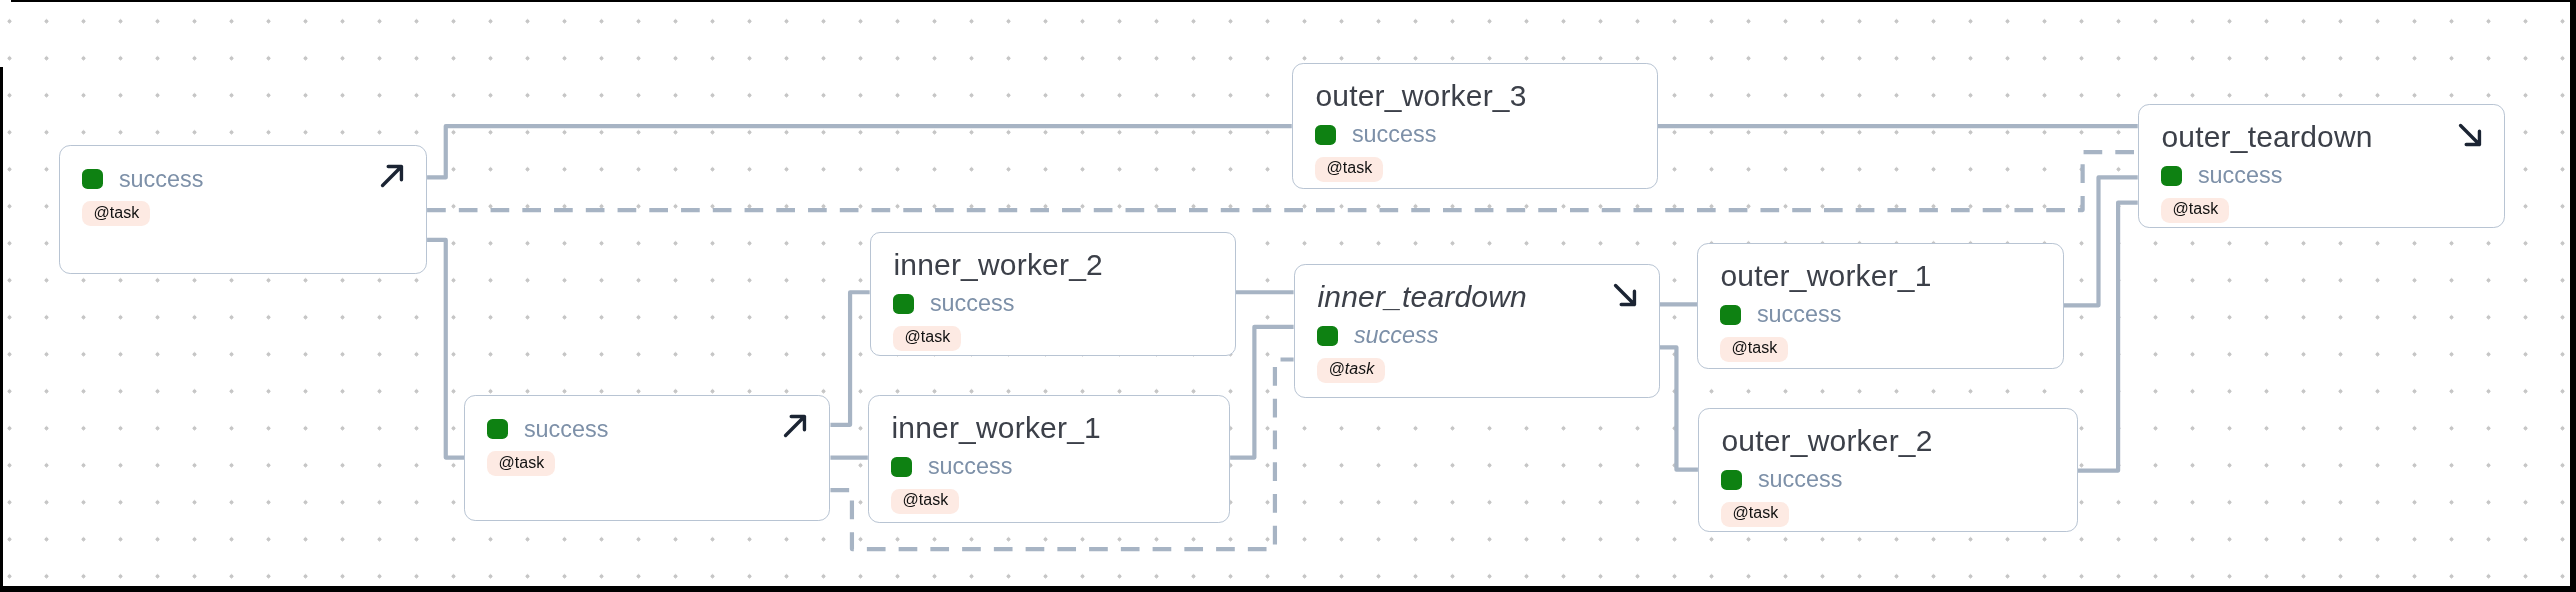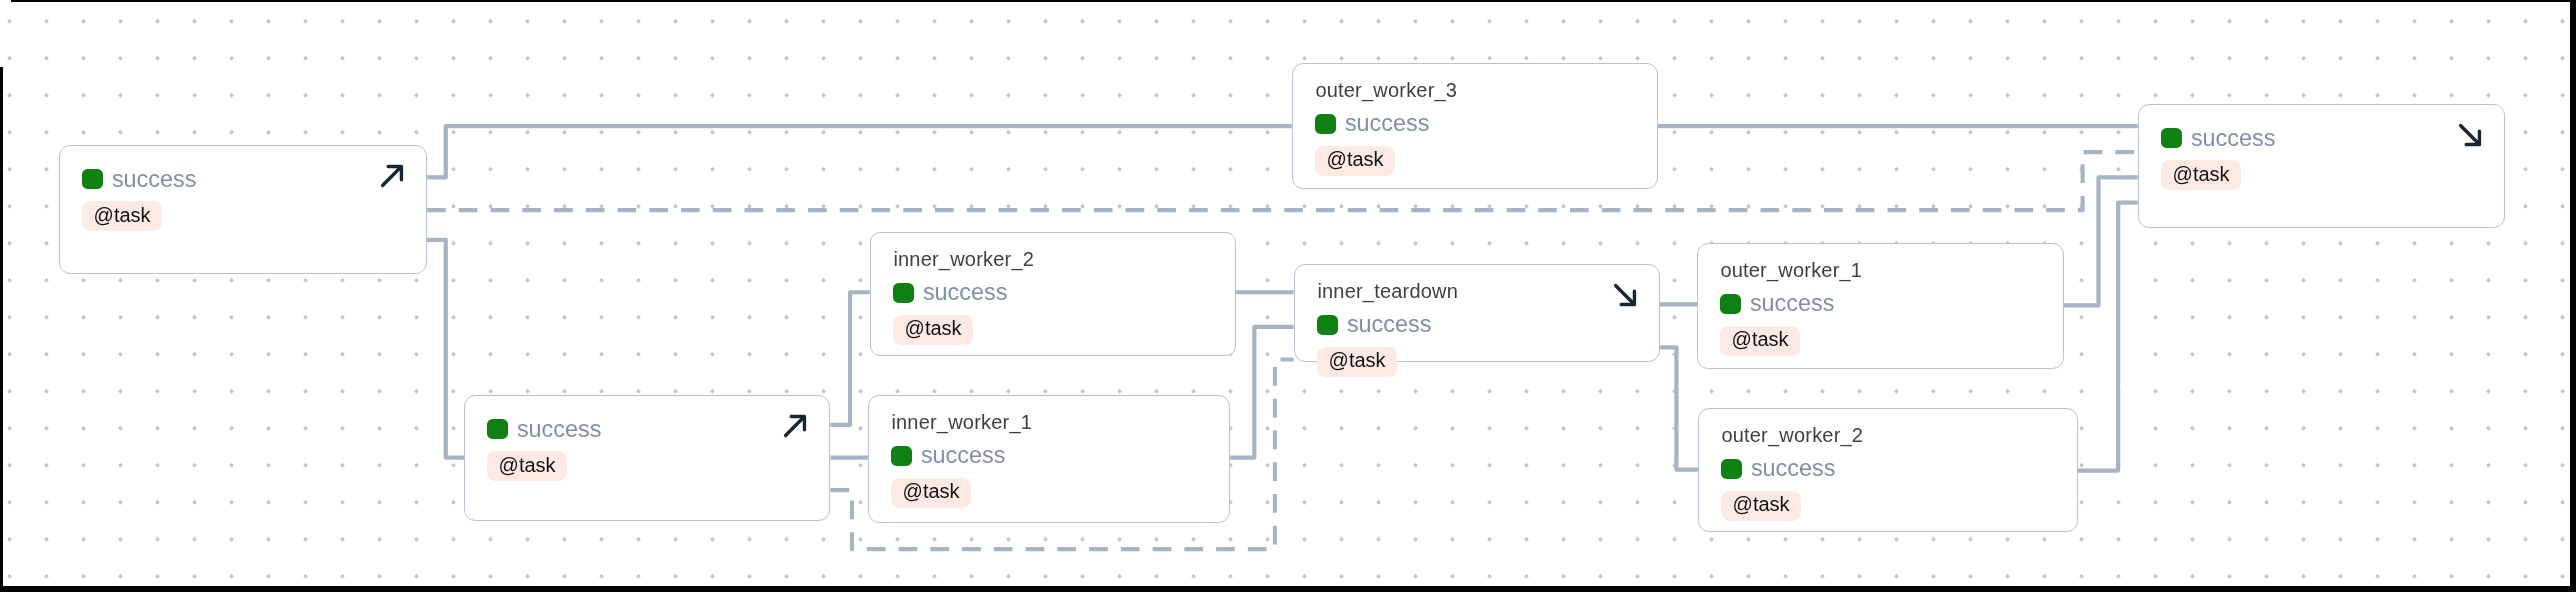--- a/index.html
+++ b/index.html
@@ -24,31 +24,31 @@
   .edge{fill:none;stroke:var(--edge,#a7b4c4);stroke-width:4.5;stroke-linejoin:round;}
   .edge.dashed{stroke-dasharray:20 14;}
 
   
   .node{
     position:absolute;z-index:10;background:#ffffff;
     border:1.9px solid var(--node_border,#b8c4d3);border-radius:11.2px;
     box-sizing:border-box;padding:11.2px 20.5px 11.2px 22.4px;cursor:pointer;
   }
   .node-title{
-    font-size:20px;font-weight:500;color:var(--title,#3c4049);
+    font-size:30px;font-weight:500;color:var(--title,#3c4049);
     margin-top:3.7px;letter-spacing:0.2px;white-space:nowrap;
   }
-  .node-status{display:flex;align-items:center;gap:9px;margin-top:8.4px;}
+  .node-status{display:flex;align-items:center;gap:16px;margin-top:8.4px;}
   .status-square{
     width:20.5px;height:20.5px;border-radius:5.6px;flex:0 0 auto;
     background:var(--status_green,#0e8112);
   }
   .status-text{font-size:23.4px;color:var(--status_text,#7d90a8);}
   .node-badge{
-    display:inline-block;margin-top:8.4px;font-size:20px;color:var(--badge_text,#111111);
+    display:inline-block;margin-top:8.4px;font-size:16px;color:var(--badge_text,#111111);
     background:var(--badge_bg,#fdeae3);border-radius:8.4px;padding:2.8px 11.2px 4.7px 11.2px;
   }
   .node-icon{position:absolute;right:17px;top:13px;width:34px;height:34px;}
   .node-icon svg{width:34px;height:34px;display:block;}
   .node-icon path{stroke:var(--icon,#1b2433);stroke-width:3.6;fill:none;stroke-linecap:round;stroke-linejoin:round;}
 </style>
 </head>
 <body style="--frame: #000000; --dot_color: #c6c6c6; --edge: #a7b4c4; --node_border: #b8c4d3; --title: #3c4049; --status_text: #7d90a8; --status_green: #0e8112; --badge_bg: #fdeae3; --badge_text: #111111; --icon: #1b2433;">
 
 <div class="canvas">
@@ -102,21 +102,21 @@
   </div>
     <div class="node" style="left: 868px; top: 395px; width: 362px; height: 128px;">
     <div class="node-title">inner_worker_1</div>
     <div class="node-status">
       <span class="status-square"></span>
       <span class="status-text">success</span>
     </div>
     <div class="node-badge">@task</div>
     
   </div>
-    <div class="node" style="left: 1294px; top: 264px; width: 366px; height: 98px;">
+    <div class="node" style="left: 1294px; top: 264px; width: 366px; height: 134px; font-style: italic;">
     <div class="node-title">inner_teardown</div>
     <div class="node-status">
       <span class="status-square"></span>
       <span class="status-text">success</span>
     </div>
     <div class="node-badge">@task</div>
     <span class="node-icon">
         <svg viewBox="0 0 36 36">
           <path d="M8 8 L28 28 M28 14 V28 H14"></path>
         </svg>
@@ -143,20 +143,21 @@
     <div class="node" style="left: 1698px; top: 408px; width: 380px; height: 124px;">
     <div class="node-title">outer_worker_2</div>
     <div class="node-status">
       <span class="status-square"></span>
       <span class="status-text">success</span>
     </div>
     <div class="node-badge">@task</div>
     
   </div>
     <div class="node" style="left: 2138px; top: 104px; width: 367px; height: 124px;">
+    <div class="node-title">outer_teardown</div>
     <div class="node-status">
       <span class="status-square"></span>
       <span class="status-text">success</span>
     </div>
     <div class="node-badge">@task</div>
     <span class="node-icon">
         <svg viewBox="0 0 36 36">
           <path d="M8 8 L28 28 M28 14 V28 H14"></path>
         </svg>
       </span>

